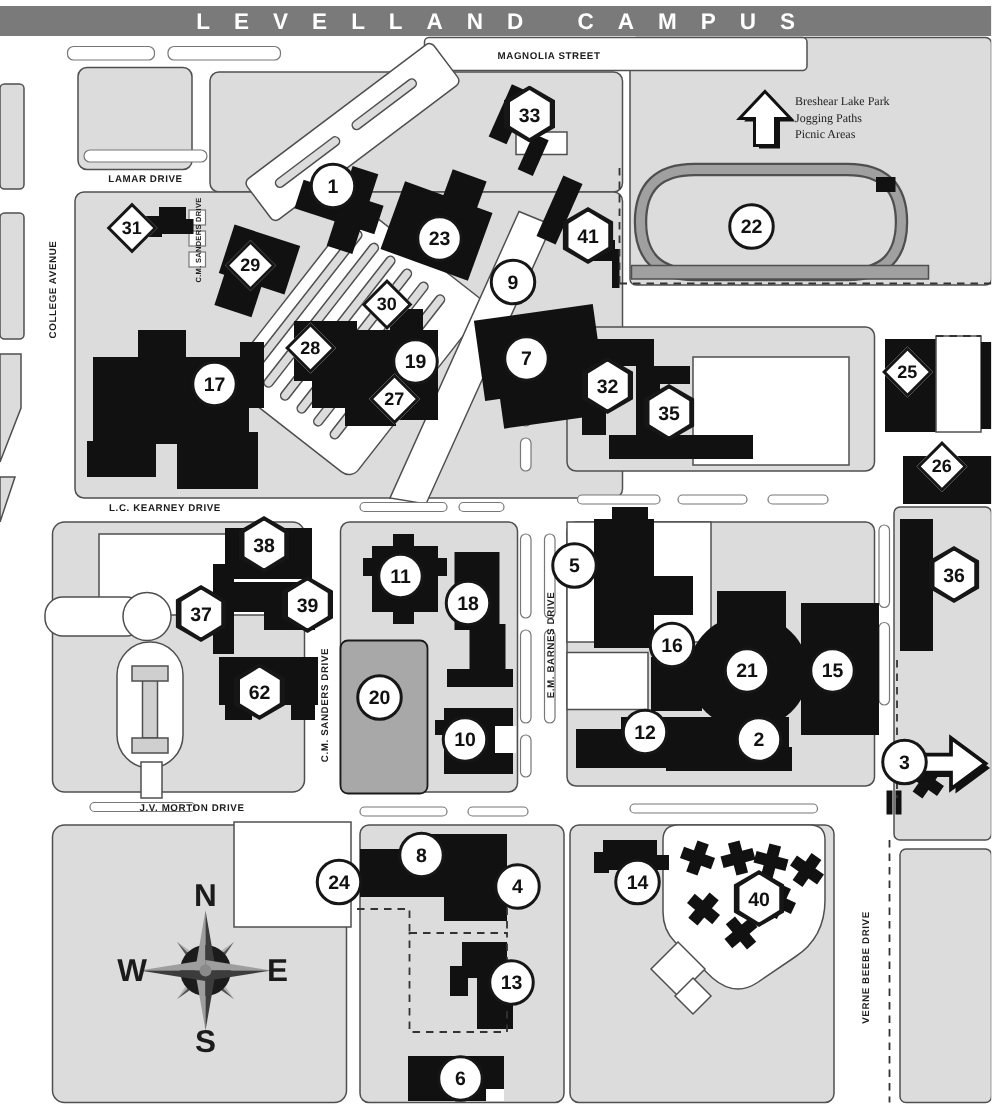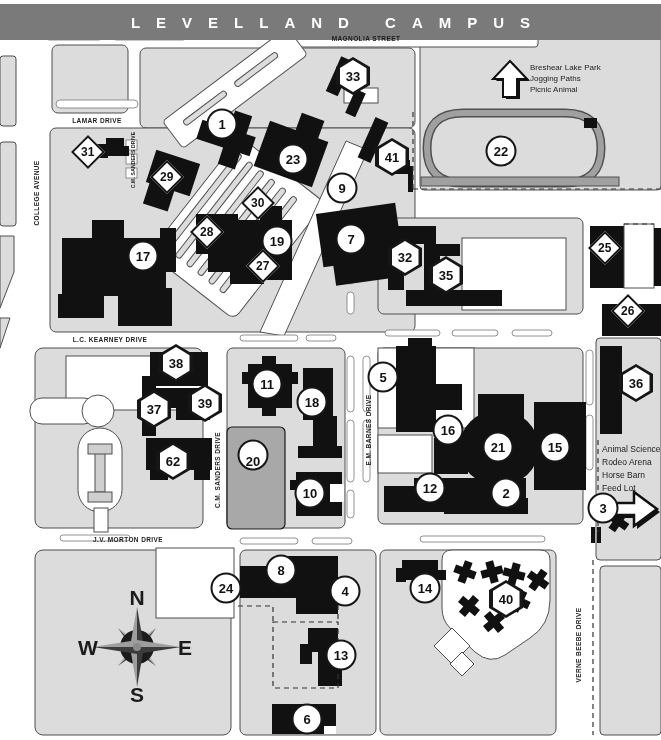--- a/index.html
+++ b/index.html
@@ -1,21 +1,21 @@
 <!DOCTYPE html>
 <html><head>
 <meta charset="utf-8">
 <style>
   html,body{margin:0;padding:0;background:#fff;}
   .stage{position:relative;width:661px;height:740px;background:#fff;overflow:hidden;
          font-family:"Liberation Sans",sans-serif;}
   .stage svg{position:absolute;left:0;top:0;}
 
   
-  .titlebar{position:absolute;left:0;top:4px;width:661px;height:36px;background:#7a7a7a;
+  .titlebar{position:absolute;left:0;top:4px;width:661px;height:20px;background:#7a7a7a;
             display:flex;align-items:center;justify-content:center;z-index:3;}
   .titlebar span{color:#fff;font:bold 15px "Liberation Sans",sans-serif;letter-spacing:16px;
                  white-space:nowrap;padding-left:16px;}
 
   
   .street{position:absolute;font:bold 6.5px "Liberation Sans",sans-serif;color:#1c1c1c;
           letter-spacing:.4px;white-space:nowrap;transform:translate(-50%,-50%);z-index:3;}
   .street.v{transform:translate(-50%,-50%) rotate(-90deg);}
   .street.tiny{font-size:5px;letter-spacing:.2px;}
 
@@ -319,30 +319,24 @@
   <div class="street" style="left:366px;top:38px;">MAGNOLIA STREET</div>
   <div class="street" style="left:97px;top:120px;">LAMAR DRIVE</div>
   <div class="street v" style="left:36px;top:193px;">COLLEGE AVENUE</div>
   <div class="street v tiny" style="left:133px;top:160px;">C.M. SANDERS DRIVE</div>
   <div class="street" style="left:110px;top:339px;">L.C. KEARNEY DRIVE</div>
   <div class="street v" style="left:217px;top:470px;">C.M. SANDERS DRIVE</div>
   <div class="street v" style="left:368px;top:430px;">E.M. BARNES DRIVE</div>
   <div class="street" style="left:128px;top:539px;">J.V. MORTON DRIVE</div>
   <div class="street v" style="left:578px;top:645px;">VERNE BEEBE DRIVE</div>
 
-  <div class="note" style="left:530px;top:62px;">
+  <div class="note" style="left:530px;top:62px;font-family:Liberation Serif, serif;">
     <div>Breshear Lake Park</div>
     <div>Jogging Paths</div>
-    <div>Picnic Animal</div>
-  </div>
-  <div class="note animal" style="left:602px;top:443px;">
-    <div>Animal Science</div>
-    <div>Rodeo Arena</div>
-    <div>Horse Barn</div>
-    <div>Feed Lot</div>
+    <div>Picnic Areas</div>
   </div>
 
   <div class="cletter" style="left:137px;top:598px;">N</div>
   <div class="cletter" style="left:88px;top:648px;">W</div>
   <div class="cletter" style="left:185px;top:648px;">E</div>
   <div class="cletter" style="left:137px;top:695px;">S</div>
 
   <div id="markers-layer">
       <div class="mk circle" style="left: 222px; top: 124px;">
         <b>1</b>
@@ -394,21 +388,21 @@
       </div>
       <div class="mk circle" style="left: 143px; top: 256px;">
         <b>17</b>
       </div>
       <div class="mk circle" style="left: 312px; top: 402px;">
         <b>18</b>
       </div>
       <div class="mk circle" style="left: 277px; top: 241px;">
         <b>19</b>
       </div>
-      <div class="mk circle" style="left: 253px; top: 455px; align-items: flex-end;">
+      <div class="mk circle" style="left: 253px; top: 465px;">
         <b>20</b>
       </div>
       <div class="mk circle" style="left: 498px; top: 447px;">
         <b>21</b>
       </div>
       <div class="mk circle" style="left: 501px; top: 151px;">
         <b>22</b>
       </div>
       <div class="mk circle" style="left: 293px; top: 159px; text-align: center;">
         <b>23</b>
@@ -455,21 +449,21 @@
       <div class="mk hex" style="left: 446px; top: 275px;">
         <i class="hb"></i>
         <i class="hf"></i>
         <b>35</b>
       </div>
       <div class="mk hex" style="left: 636px; top: 383px;">
         <i class="hb"></i>
         <i class="hf"></i>
         <b>36</b>
       </div>
-      <div class="mk hex" style="left: 134px; top: 409px; margin-left: 20px;">
+      <div class="mk hex" style="left: 134px; top: 409px;">
         <i class="hb"></i>
         <i class="hf"></i>
         <b>37</b>
       </div>
       <div class="mk hex" style="left: 176px; top: 363px;">
         <i class="hb"></i>
         <i class="hf"></i>
         <b>38</b>
       </div>
       <div class="mk hex" style="left: 205px; top: 403px;">

